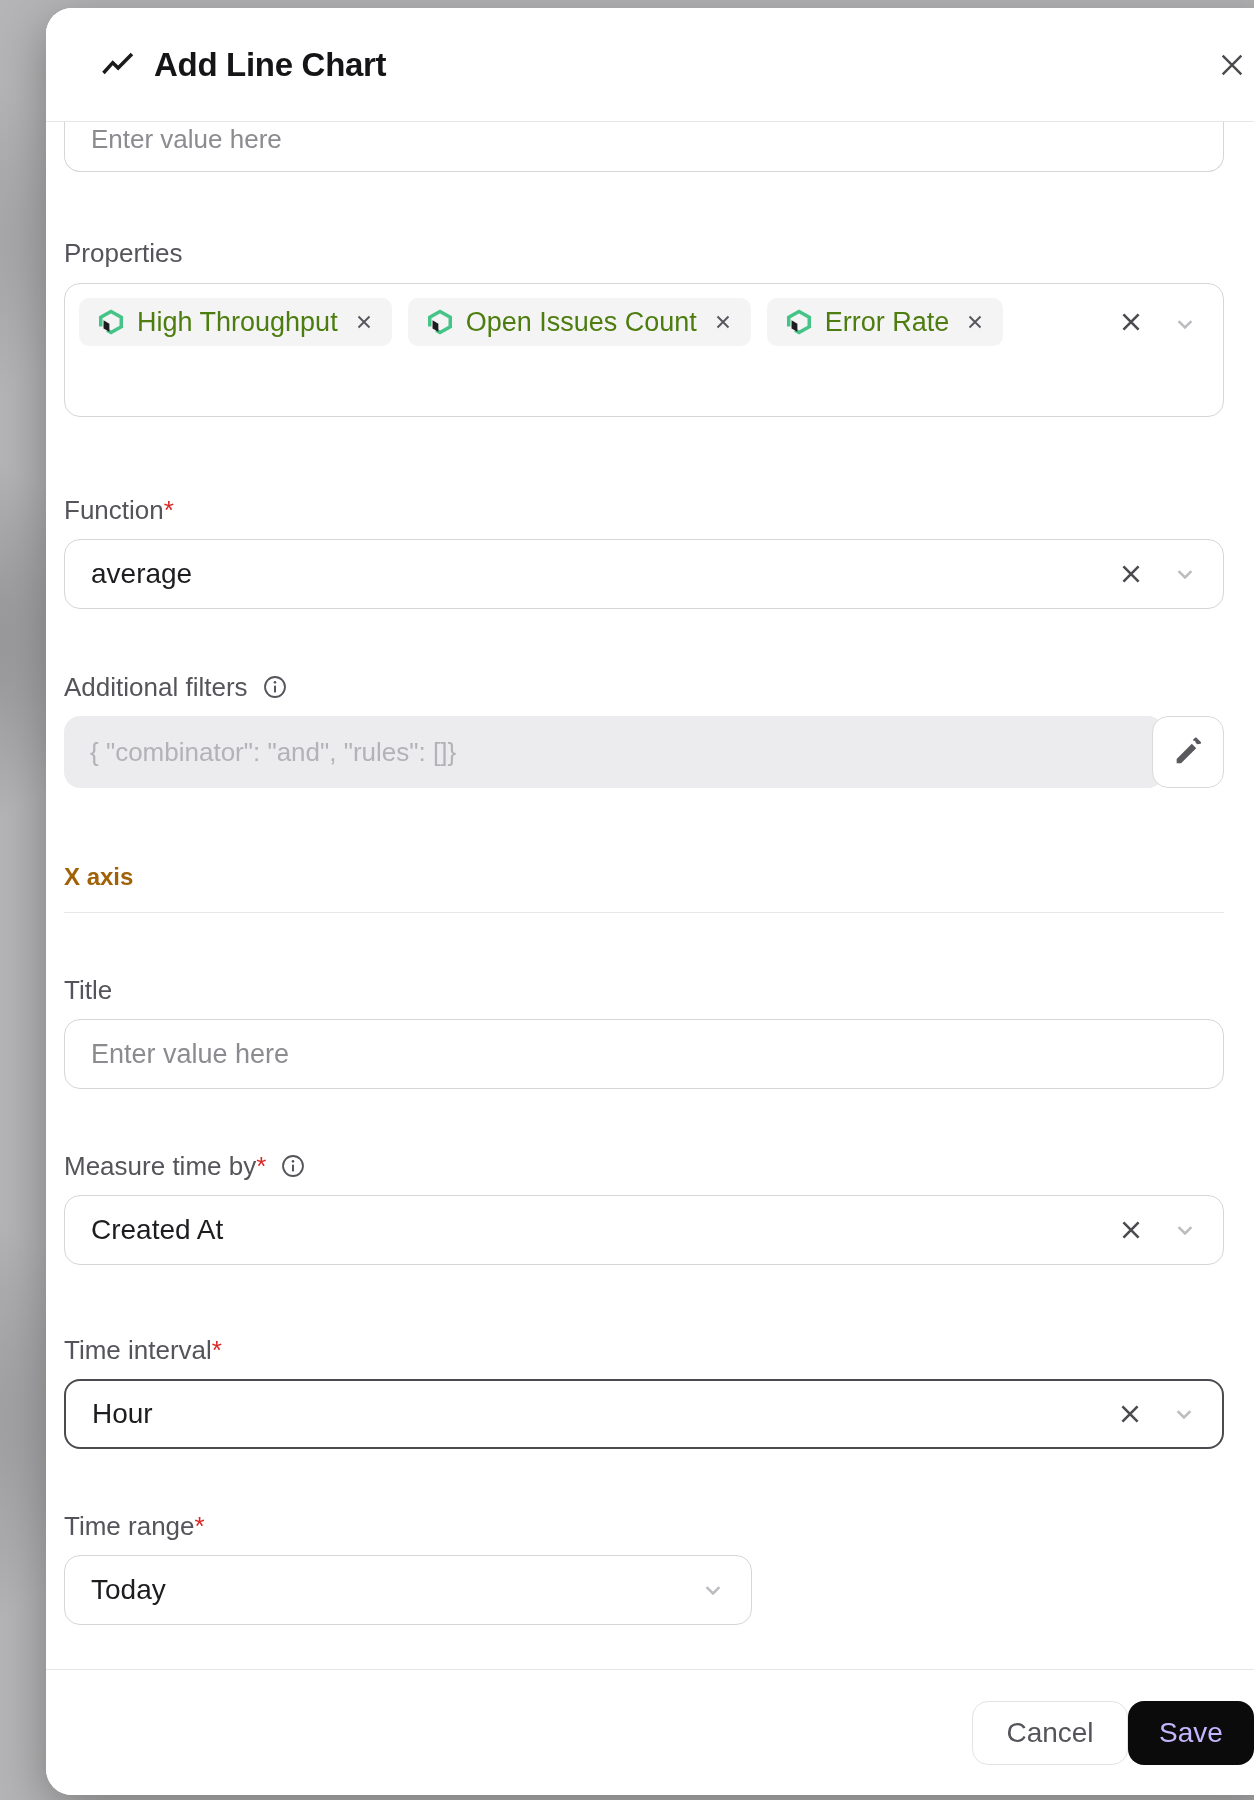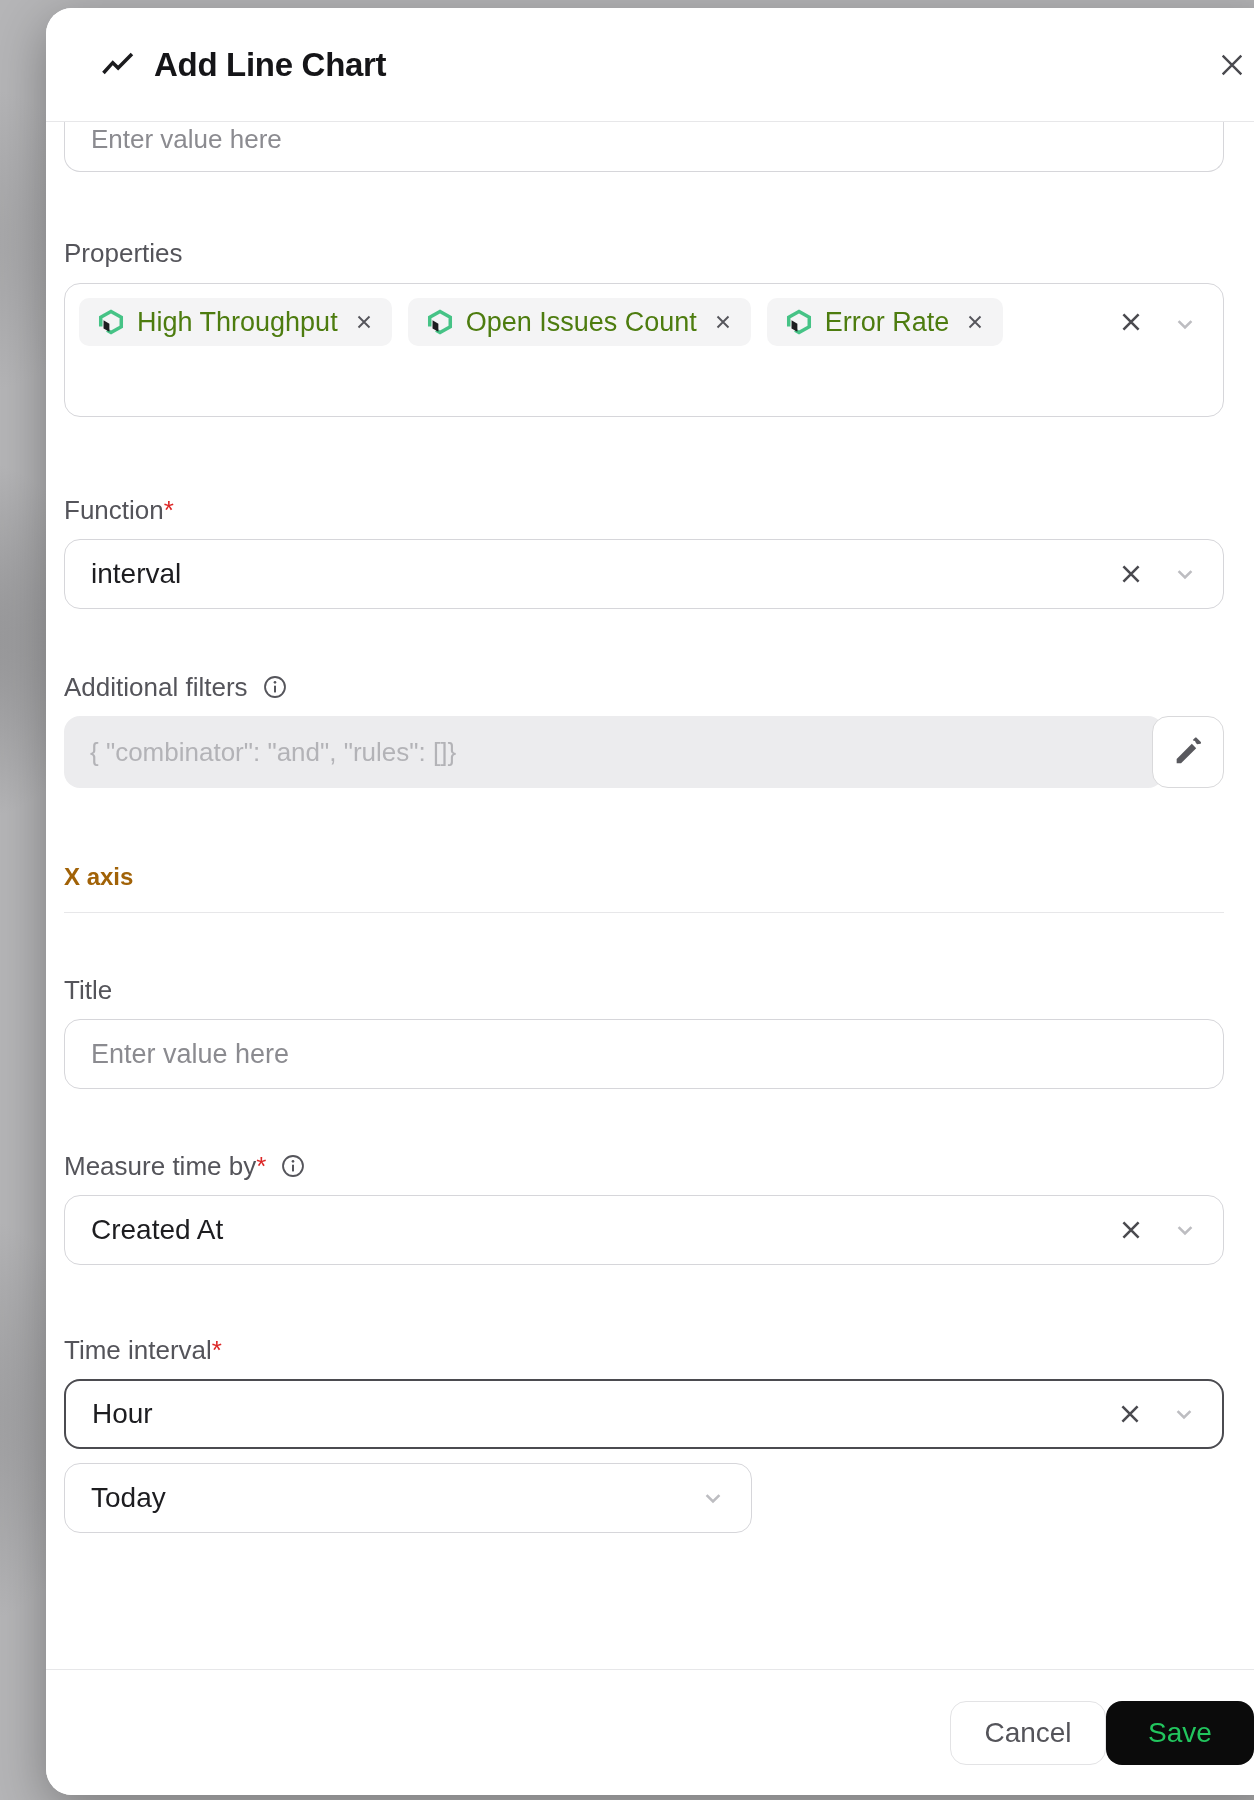--- a/index.html
+++ b/index.html
@@ -67,21 +67,21 @@
   .text-input { display:block; width:100%; margin-top:14px; height:70px; border:1px solid #d6d6da;
                 border-radius:16px; padding:0 26px; font-size:27px; color:#1d1d20;
                 font-family:inherit; outline:none; }
   .text-input::placeholder { color:#8b8b90; }
   
   .ftr { flex:none; height:126px; border-top:1px solid #e7e7e9; background:#fff;
          display:flex; align-items:center; justify-content:flex-end; padding-right:32px; }
   .btn { height:64px; border-radius:16px; font-size:28px; font-family:inherit; cursor:pointer;
          display:flex; align-items:center; justify-content:center; }
   .btn-cancel { width:156px; background:#fff; border:1px solid #e3e3e5; color:#54545a; }
-  .btn-save { width:148px; background:#0b0b0b; border:none; color:#22c55e; }
+  .btn-save { width:126px; background:#0b0b0b; border:none; color:#c4b5fd; }
   
   .scroll-thumb { position:absolute; right:3px; top:737px; width:13px; height:928px;
                   border-radius:7px; background:#c9c9cb; cursor:grab; }
   svg { display:block; }
 </style>
 </head>
 <body>
 
 <div class="modal">
 
@@ -158,21 +158,21 @@
         <svg width="28" height="28" viewBox="0 0 24 24">
             <path d="M6.5 9.5 L12 15 L17.5 9.5" fill="none" stroke="#bdbdc1" stroke-width="2.2"></path>
           </svg>
       </span>
     </div>
 
     <div class="lbl mt-func">
       <span><span>Function</span><span class="req">*</span></span>
     </div>
     <div class="select">
-      <span>interval</span>
+      <span>average</span>
       <span class="clear">
         <svg width="28" height="28" viewBox="0 0 24 24">
             <path d="M5.5 5.5 L18.5 18.5 M18.5 5.5 L5.5 18.5" stroke="#4a4a4f" stroke-width="2.2" fill="none"></path>
           </svg>
       </span>
       <span class="chev">
         <svg width="28" height="28" viewBox="0 0 24 24">
             <path d="M6.5 9.5 L12 15 L17.5 9.5" fill="none" stroke="#bdbdc1" stroke-width="2.2"></path>
           </svg>
       </span>
@@ -240,20 +240,23 @@
             <path d="M5.5 5.5 L18.5 18.5 M18.5 5.5 L5.5 18.5" stroke="#4a4a4f" stroke-width="2.2" fill="none"></path>
           </svg>
       </span>
       <span class="chev">
         <svg width="28" height="28" viewBox="0 0 24 24">
             <path d="M6.5 9.5 L12 15 L17.5 9.5" fill="none" stroke="#bdbdc1" stroke-width="2.2"></path>
           </svg>
       </span>
     </div>
 
+    <div class="lbl mt-tr">
+      <span><span>Time range</span><span class="req">*</span></span>
+    </div>
     <div class="select narrow">
       <span>Today</span>
       <span class="chev">
         <svg width="28" height="28" viewBox="0 0 24 24">
             <path d="M6.5 9.5 L12 15 L17.5 9.5" fill="none" stroke="#bdbdc1" stroke-width="2.2"></path>
           </svg>
       </span>
     </div>
 
   </div>

